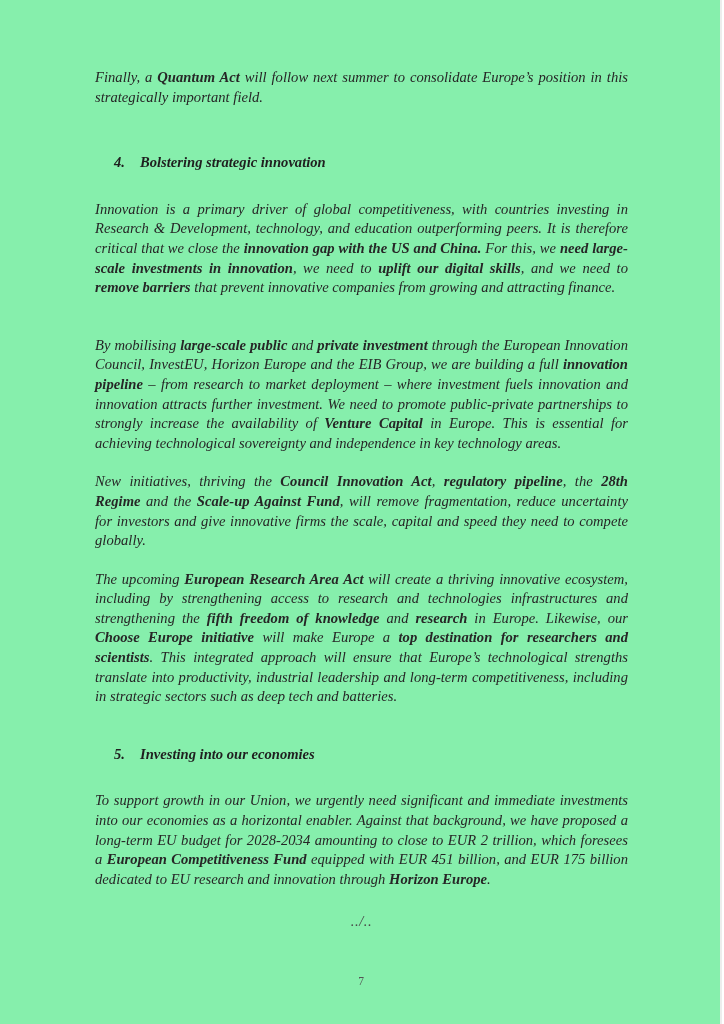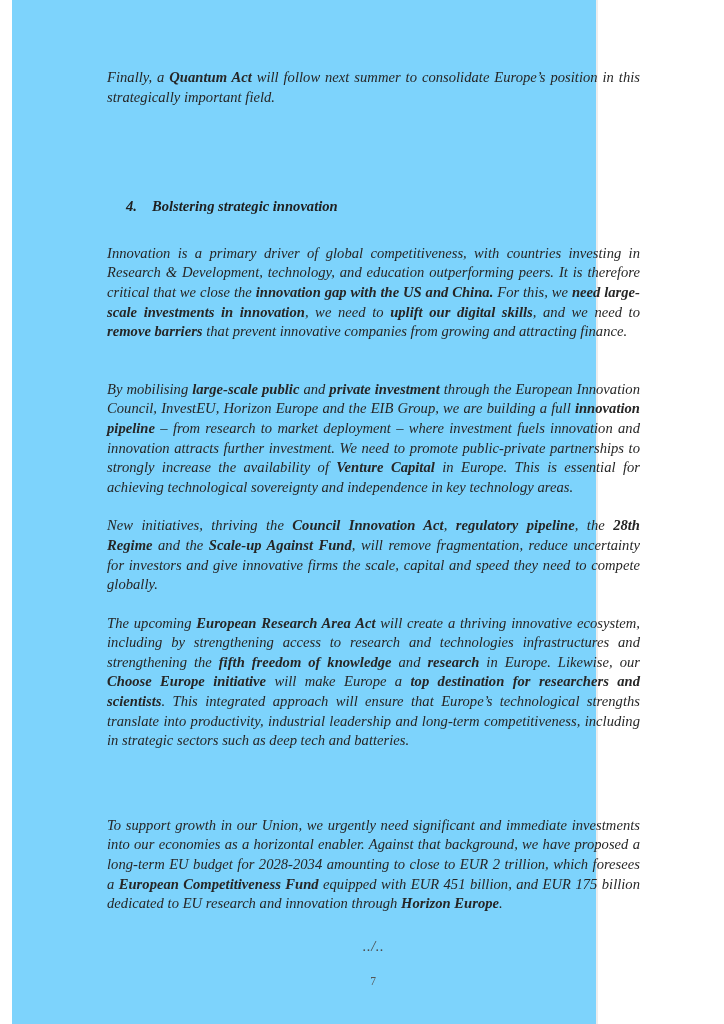--- a/index.html
+++ b/index.html
@@ -12,24 +12,24 @@
     width: 724px;
     height: 1024px;
     overflow: hidden;
     font-family: "Liberation Serif", "DejaVu Serif", serif;
     color: #262626;
     position: relative;
   }
   .page {
     position: absolute;
     top: 0;
-    left: 12px;
-    width: 586px;
+    left: 0;
+    width: 722px;
     height: 1024px;
-    background: #7dd3fc;
+    background: #86efac;
     box-sizing: border-box;
   }
   
   .page-edge {
     position: absolute;
     top: 0;
     right: 0;
     width: 2px;
     height: 1024px;
     background: #ededed;
@@ -60,21 +60,20 @@
   .gap-xl { height: 46px; }
 
   .heading {
     font-style: italic;
     font-weight: bold;
     font-size: 14.6px;
     line-height: 19.6px;
     color: #1f1f1f;
     padding-left: 19px;
     white-space: nowrap;
-    margin-top: 44px;
   }
   .heading .num {
     display: inline-block;
     width: 26px;
   }
   .cont-marker {
     position: absolute;
     left: 0;
     top: 0;
     width: 533px;
@@ -131,20 +130,23 @@
     <div class="gap-sm"></div>
 
     <p class="para"><span>New initiatives, thriving the </span><b>Council Innovation Act</b><span>, </span><b>regulatory pipeline</b><span>, the </span><b>28th Regime</b><span> and the </span><b>Scale-up Against Fund</b><span>, will remove fragmentation, reduce uncertainty for investors and give innovative firms the scale, capital and speed they need to compete globally.</span></p>
 
     <div class="gap-sm"></div>
 
     <p class="para"><span>The upcoming </span><b>European Research Area Act</b><span> will create a thriving innovative ecosystem, including by strengthening access to research and technologies infrastructures and strengthening the </span><b>fifth freedom of knowledge</b><span> and </span><b>research</b><span> in Europe. Likewise, our </span><b>Choose Europe initiative</b><span> will make Europe a </span><b>top destination for researchers and scientists</b><span>. This integrated approach will ensure that Europe’s technological strengths translate into productivity, industrial leadership and long-term competitiveness, including in strategic sectors such as deep tech and batteries.</span></p>
 
     <div class="gap-lg"></div>
 
+    <div class="heading">
+      <span class="num">5.</span><span>Investing into our economies</span>
+    </div>
 
     <div class="gap-md"></div>
 
     <p class="para"><span>To support growth in our Union, we urgently need significant and immediate investments into our economies as a horizontal enabler. Against that background, we have proposed a long-term EU budget for 2028-2034 amounting to close to EUR 2 trillion, which foresees a </span><b>European Competitiveness Fund</b><span> equipped with EUR 451 billion, and EUR 175 billion dedicated to EU research and innovation through </span><b>Horizon Europe</b><span>.</span></p>
 
     <div class="marker-wrap">
       <div class="cont-marker">../..</div>
     </div>
 
   </div>

